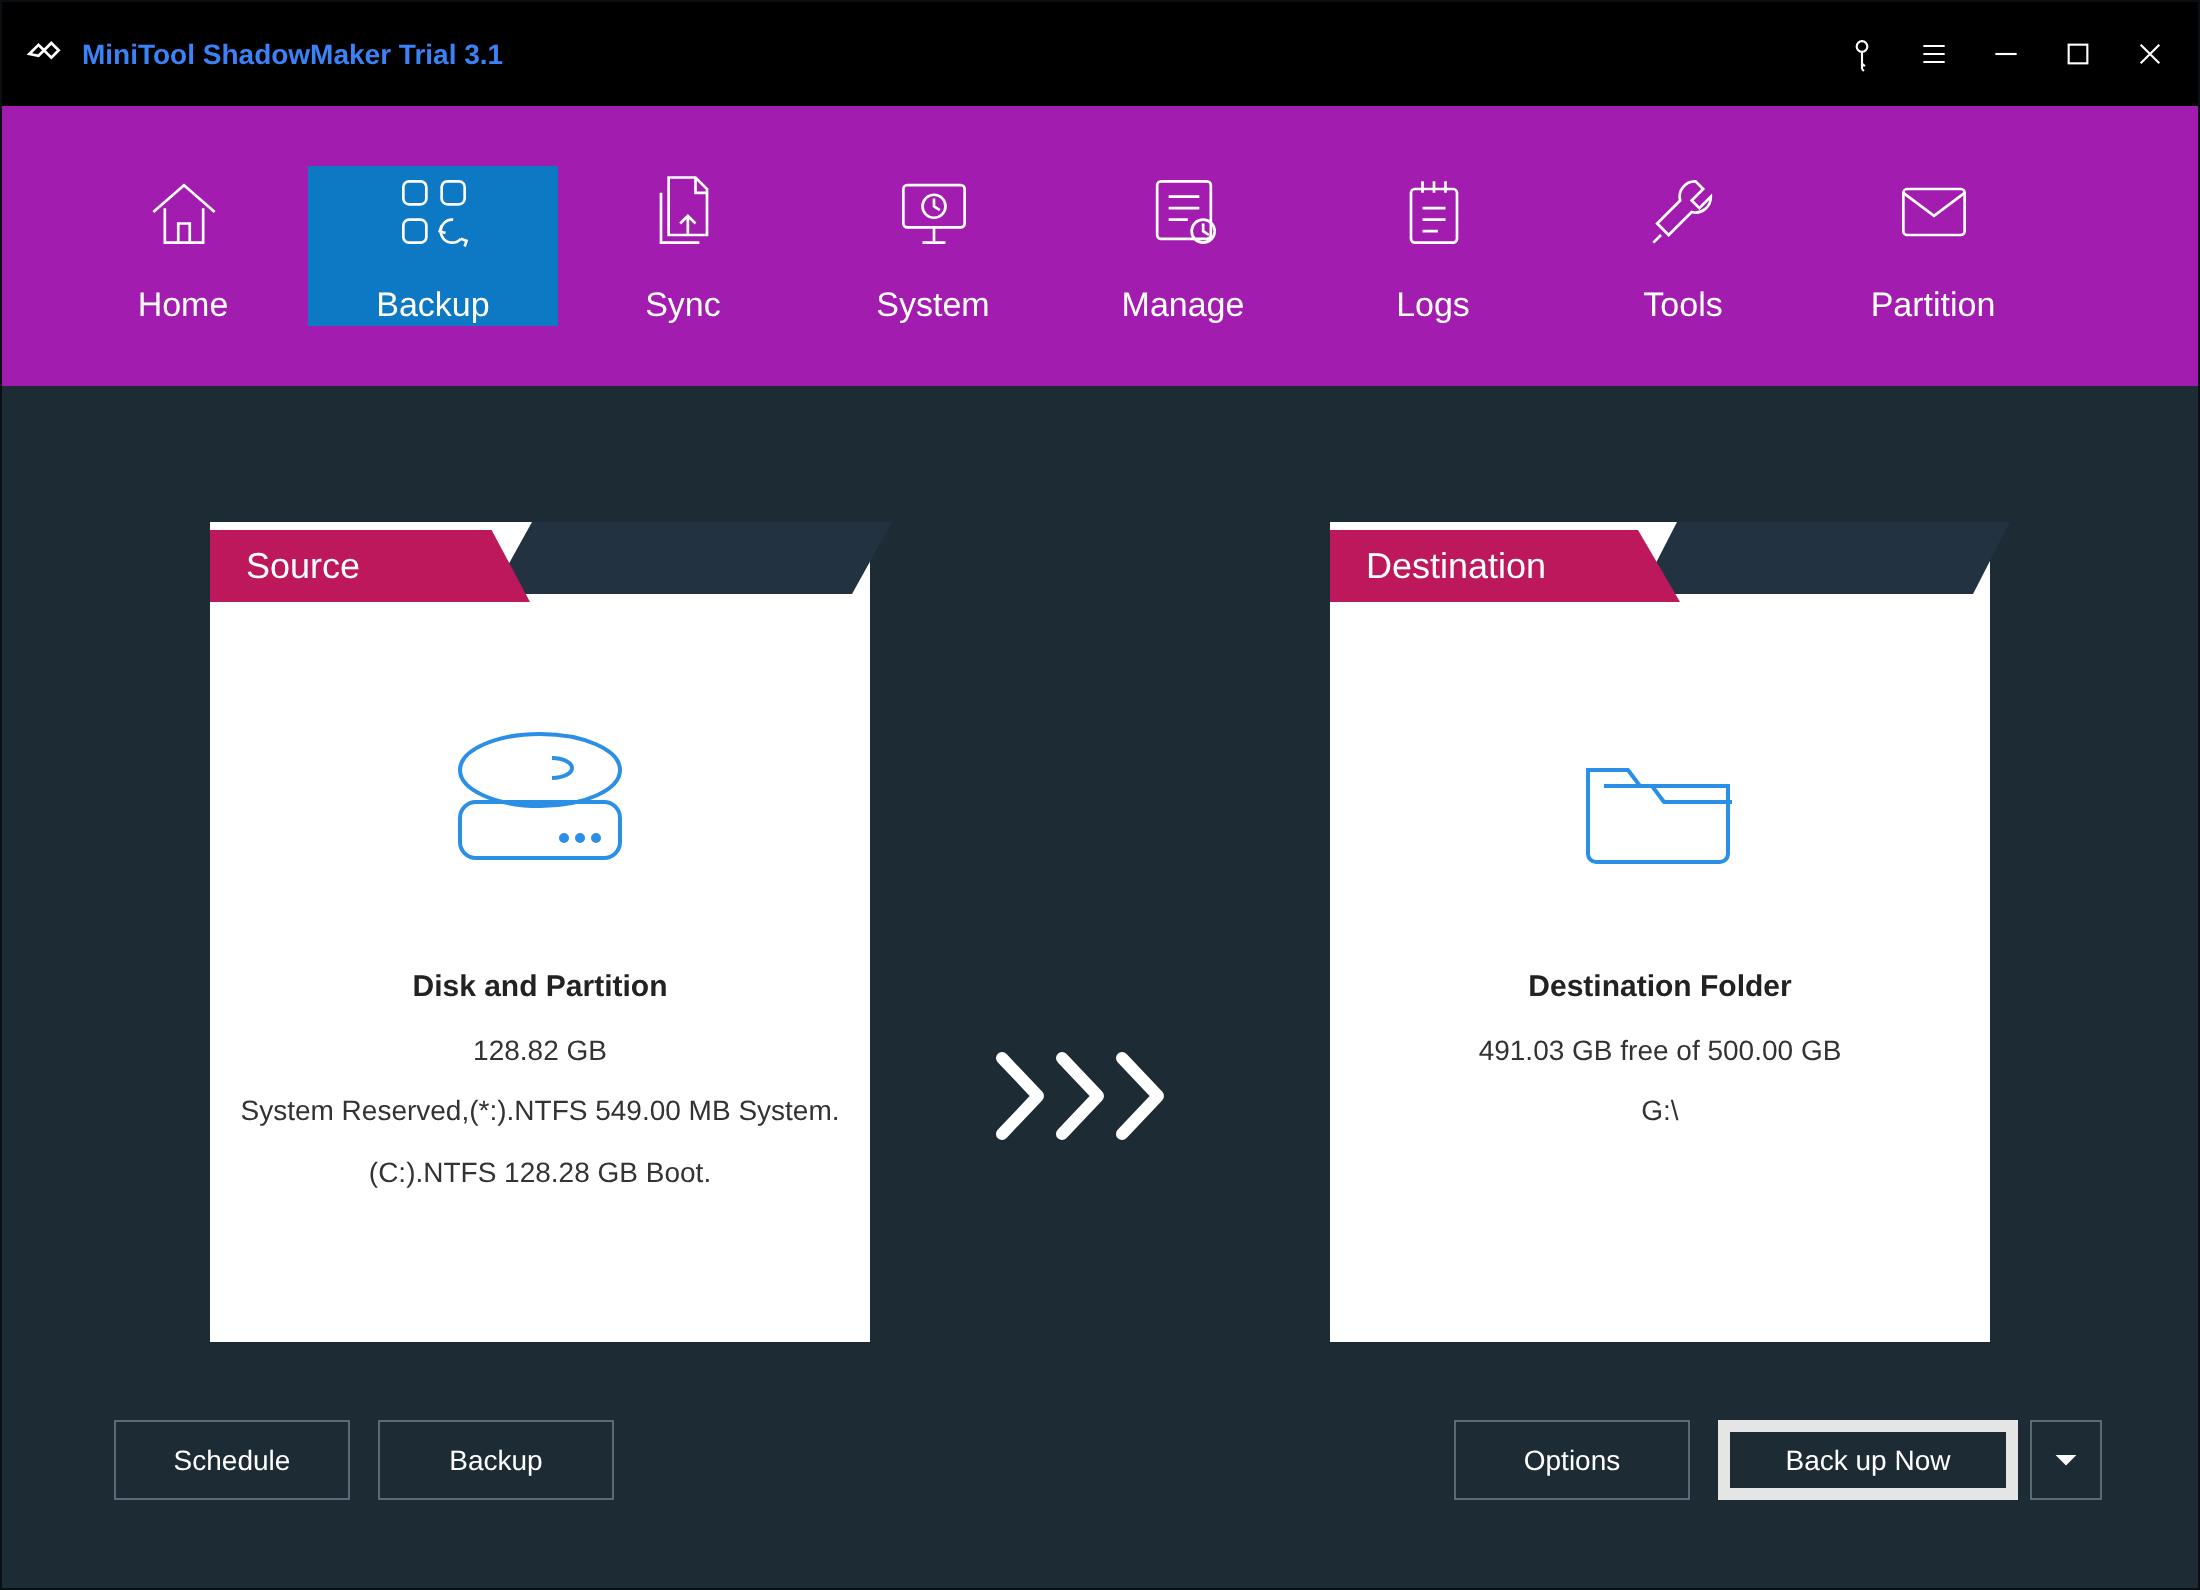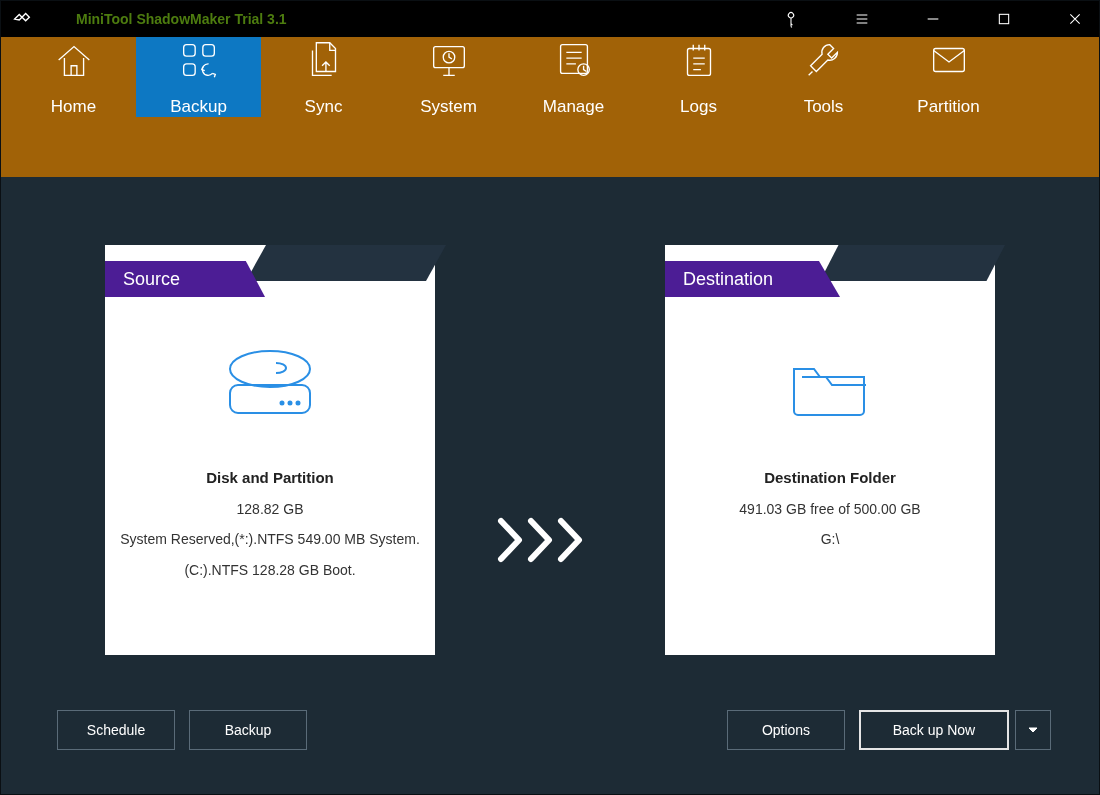--- a/index.html
+++ b/index.html
@@ -1,52 +1,52 @@
 <!DOCTYPE html>
 <html><head>
 <meta charset="utf-8">
 <style>
   * { box-sizing: border-box; margin: 0; padding: 0; }
   html, body { width: 1100px; height: 795px; font-family: "Segoe UI", Arial, sans-serif; background: #000; }
   .window { width: 1100px; height: 795px; background: #1d2b35; display: flex; flex-direction: column; border: 1px solid #0a0f13; }
   
-  .titlebar { height: 36px; background: #000; color: #4d7c0f; display: flex; align-items: center; padding: 0 6px 0 10px; gap: 35px; }
+  .titlebar { height: 52px; background: #000; color: #3b82f6; display: flex; align-items: center; padding: 0 6px 0 10px; }
   .titlebar .logo { width: 22px; height: 22px; margin-right: 8px; display:flex; align-items:center; justify-content:center; }
   .titlebar .title { font-size: 14px; font-weight: 600; }
   .titlebar .spacer { flex: 1; }
   .winicon { width: 36px; height: 36px; display:flex; align-items:center; justify-content:center; cursor:pointer; }
   .winicon svg { width: 16px; height: 16px; stroke:#fff; fill:none; stroke-width:1.6; }
   
-  .nav { height: 140px; background: #a16207; display:flex; align-items:flex-start; padding: 0 20px 0 10px; }
+  .nav { height: 140px; background: #a21caf; display:flex; align-items:center; padding: 0 20px 0 28px; }
   .nav-item { width: 125px; display:flex; flex-direction:column; align-items:center; justify-content:center; color:#fff; cursor:pointer; gap:14px; }
   .nav-item.active { background:#0d78c3; }
   .nav-item .label { font-size: 17px; }
   .nav-item svg { width: 46px; height: 46px; stroke:#fff; fill:none; stroke-width:1.4; }
   
   .main { flex:1; position:relative; display:flex; align-items:flex-start; justify-content:center; gap: 60px; padding-top: 68px; }
   .card { width: 330px; height: 410px; background:#fff; position:relative; display:flex; flex-direction:column; align-items:center; cursor:pointer; }
   .tabhead { position:relative; width:100%; height:36px; }
-  .tabgreen { position:absolute; left:0; top:16px; height:36px; background:#4c1d95; color:#fff; font-size:18px; display:flex; align-items:center; padding:0 18px; }
+  .tabgreen { position:absolute; left:0; top:4px; height:36px; background:#be185d; color:#fff; font-size:18px; display:flex; align-items:center; padding:0 18px; }
   .tabgreen.src { width: 160px; clip-path: polygon(0 0, 88% 0, 100% 100%, 0 100%); }
   .tabgreen.dst { width: 175px; clip-path: polygon(0 0, 88% 0, 100% 100%, 0 100%); }
   .tabgrey { position:absolute; top:0; height:36px; background:#233240; }
   .tabgrey.src { left:141px; width:200px; clip-path: polygon(10% 0, 100% 0, 90% 100%, 0 100%); }
   .tabgrey.dst { left:155px; width:185px; clip-path: polygon(10% 0, 100% 0, 90% 100%, 0 100%); }
   .card-icon { margin-top: 58px; height: 90px; display:flex; align-items:center; }
   .card-icon svg { stroke:#2a8fe5; fill:none; stroke-width:2; }
   .card h3 { margin-top: 40px; font-size: 15px; font-weight: 700; color:#222; }
   .card .line { margin-top: 14px; font-size: 14px; color:#333; text-align:center; padding: 0 12px; line-height: 1.4; }
   .arrows { align-self:center; margin-top: 155px; }
   .arrows svg { stroke:#fff; fill:none; stroke-width:6; stroke-linecap:round; stroke-linejoin:round; }
   
   .bottom { height: 110px; display:flex; align-items:center; padding: 0 48px 18px 56px; gap: 14px; }
   .btn { height: 40px; padding: 0 22px; min-width: 118px; border:1px solid #5a6b78; background:transparent; color:#ffffff; font-size:14px; cursor:pointer; display:flex; align-items:center; justify-content:center; }
   .bottom .spacer { flex:1; }
   .backup-group { display:flex; gap:6px; }
-  .btn.primary { min-width: 150px; border:2px solid #e5e5e5; }
+  .btn.primary { min-width: 150px; border:6px solid #e5e5e5; }
   .btn.drop { min-width:36px; width:36px; padding:0; }
   .btn.drop svg { width:12px; height:12px; stroke:#fff; fill:#fff; }
 </style>
 </head>
 <body>
 
 <div class="window">
 
   <div class="titlebar">
     <div class="logo">

